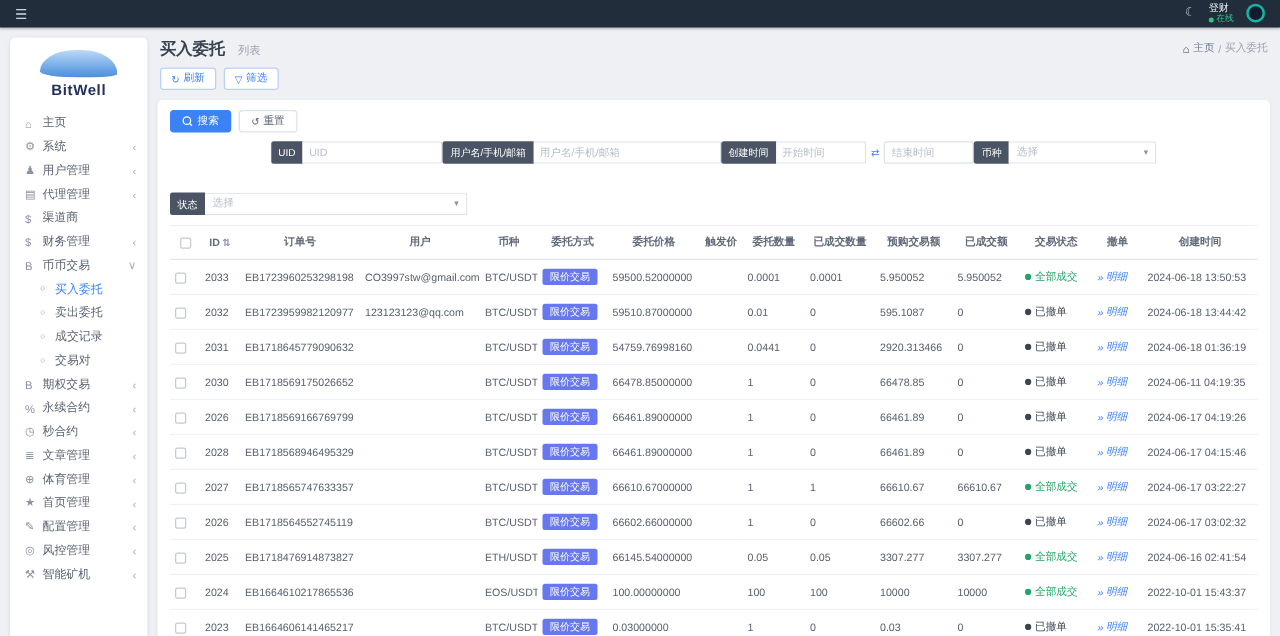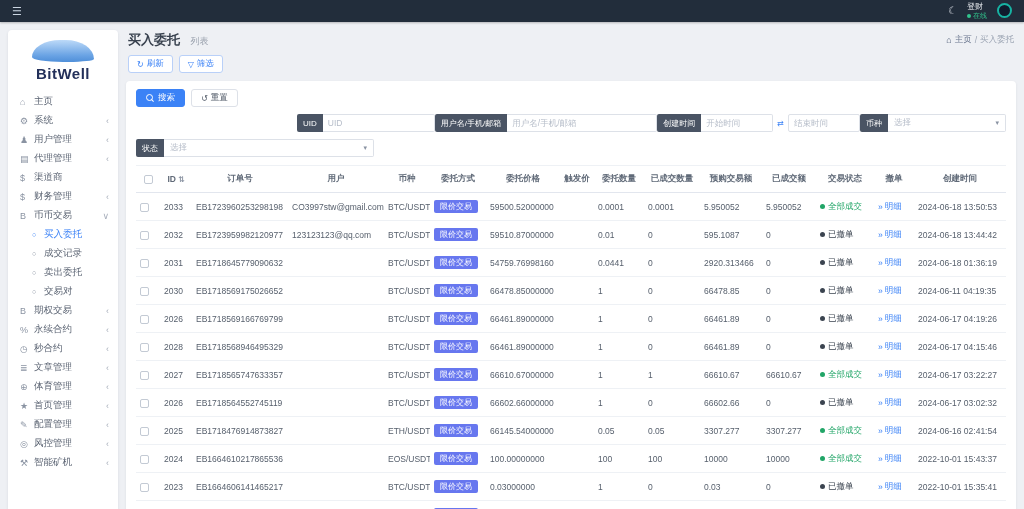--- a/index.html
+++ b/index.html
@@ -20,21 +20,21 @@
   .logo-circle { width:15px; height:15px; border-radius:50%; background:#101b2d; border:2px solid #17b3a3; }
 
   
   .sidebar { position:absolute; top:30px; left:8px; width:110px; height:479px; background:#fff;
              border-radius:4px 4px 0 0; box-shadow:0 1px 3px rgba(30,40,60,.1); overflow:hidden; z-index:10; }
   .brand-area { padding:10px 0 6px; display:flex; flex-direction:column; align-items:center; gap:3px; }
   .brand-wave { position:relative; width:62px; height:22px; overflow:hidden; }
   .brand-wave::before { content:""; position:absolute; inset:0;
              background:linear-gradient(180deg,#bcd9f8 0%,#6aa3e4 70%,#4f8fd9 100%);
              border-radius:50% 50% 45% 55% / 85% 95% 15% 25%; }
-  .brand-name { font-size:15px; font-weight:bold; color:#23305a; letter-spacing:.5px; }
+  .brand-name { font-size:12px; font-weight:bold; color:#23305a; letter-spacing:.5px; }
   .nav { margin-top:4px; }
   .nav-item { display:flex; align-items:center; height:19px; padding:0 9px 0 12px;
               font-size:9.5px; color:#5a6372; cursor:pointer; white-space:nowrap; }
   .nav-item[data-type="child"] { padding-left:24px; }
   .nav-icon { width:14px; font-size:9px; color:#8a93a2; flex:none; }
   .nav-item[data-type="child"] .nav-icon { font-size:7px; width:12px; }
   .nav-label { flex:1; overflow:hidden; }
   .nav-chevron { font-size:9px; color:#a7aebb; }
   .nav-item[data-active="true"], .nav-item[data-active="true"] .nav-icon { color:#3b82f6; }
 
@@ -64,21 +64,21 @@
   .btn-plain { display:inline-flex; align-items:center; gap:3px; height:18px; padding:0 9px;
                font-size:8.5px; color:#57606d; background:#fff; border:1px solid #dde1e8;
                border-radius:3px; cursor:pointer; font-family:inherit; }
   .btn-plain .ic { font-size:8px; }
   .mag { position:relative; width:8px; height:8px; flex:none; }
   .mag::before { content:""; position:absolute; top:0; left:0; width:5px; height:5px;
                  border:1px solid #fff; border-radius:50%; }
   .mag::after { content:""; position:absolute; width:3px; height:1px; background:#fff;
                 transform:rotate(45deg); right:0; bottom:1px; }
 
-  .filter-row { display:flex; align-items:center; justify-content:flex-end; margin-bottom:7px; }
+  .filter-row { display:flex; align-items:center; justify-content:center; margin-bottom:23px; }
   .filter-row.second { justify-content:flex-start; margin-bottom:8px; }
   .fgroup { display:flex; align-items:stretch; height:18px; }
   .flabel { background:#4a5464; color:#fff; font-size:8px; display:flex; align-items:center;
             padding:0 6px; border-radius:2px 0 0 2px; white-space:nowrap; }
   .finput { height:18px; border:1px solid #dde1e8; border-left:none; border-radius:0 2px 2px 0;
             font-size:8.5px; padding:0 5px; color:#39424f; background:#fff; outline:none; font-family:inherit; }
   .finput::placeholder { color:#b6bdc9; }
   .finput.left-b { border:1px solid #dde1e8; border-radius:2px; }
   .w-uid { width:112px; } .w-user { width:150px; } .w-time { width:72px; }
   .range-ic { display:flex; align-items:center; padding:0 4px; color:#3b82f6; font-size:8px; }
@@ -97,21 +97,21 @@
   .sort { font-size:8px; color:#8a93a2; margin-left:2px; }
   .cbx { display:inline-block; width:9px; height:9px; border:1px solid #c3cad4; border-radius:2px;
          background:#fff; vertical-align:middle; cursor:pointer; }
   .badge-type { background:#6777ef; color:#fff; font-size:8px; padding:2px 6px; border-radius:2px; }
   .status { display:inline-flex; align-items:center; gap:3px; }
   .status .dot { width:5px; height:5px; border-radius:50%; display:inline-block; }
   .status[data-status="success"] { color:#21a567; }
   .status[data-status="success"] .dot { background:#21a567; }
   .status[data-status="canceled"] { color:#3b4450; }
   .status[data-status="canceled"] .dot { background:#3b4450; }
-  .detail-link { color:#3b82f6; cursor:pointer; text-decoration:none; display:inline-flex; align-items:center; gap:2px; }
+  .detail-link { color:#3b82f6; cursor:pointer; text-decoration:none; display:inline-flex; align-items:center; gap:2px;font-style:italic; }
   .dbl::before { content:"»"; font-size:8.5px; }
 </style>
 </head>
 <body>
 
 <header class="topbar">
   <span class="hamburger">☰</span>
   <div class="topbar-right">
     <span class="moon">☾</span>
     <div class="user-block">
@@ -175,27 +175,27 @@
       </div>
 
       <div class="nav-item" data-type="child" data-active="true">
         <span class="nav-icon">○</span>
         <span class="nav-label">买入委托</span>
         <span class="nav-chevron"></span>
       </div>
 
       <div class="nav-item" data-type="child" data-active="false">
         <span class="nav-icon">○</span>
-        <span class="nav-label">成交记录</span>
+        <span class="nav-label">卖出委托</span>
         <span class="nav-chevron"></span>
       </div>
 
       <div class="nav-item" data-type="child" data-active="false">
         <span class="nav-icon">○</span>
-        <span class="nav-label">卖出委托</span>
+        <span class="nav-label">成交记录</span>
         <span class="nav-chevron"></span>
       </div>
 
       <div class="nav-item" data-type="child" data-active="false">
         <span class="nav-icon">○</span>
         <span class="nav-label">交易对</span>
         <span class="nav-chevron"></span>
       </div>
 
       <div class="nav-item" data-type="parent" data-active="false">

